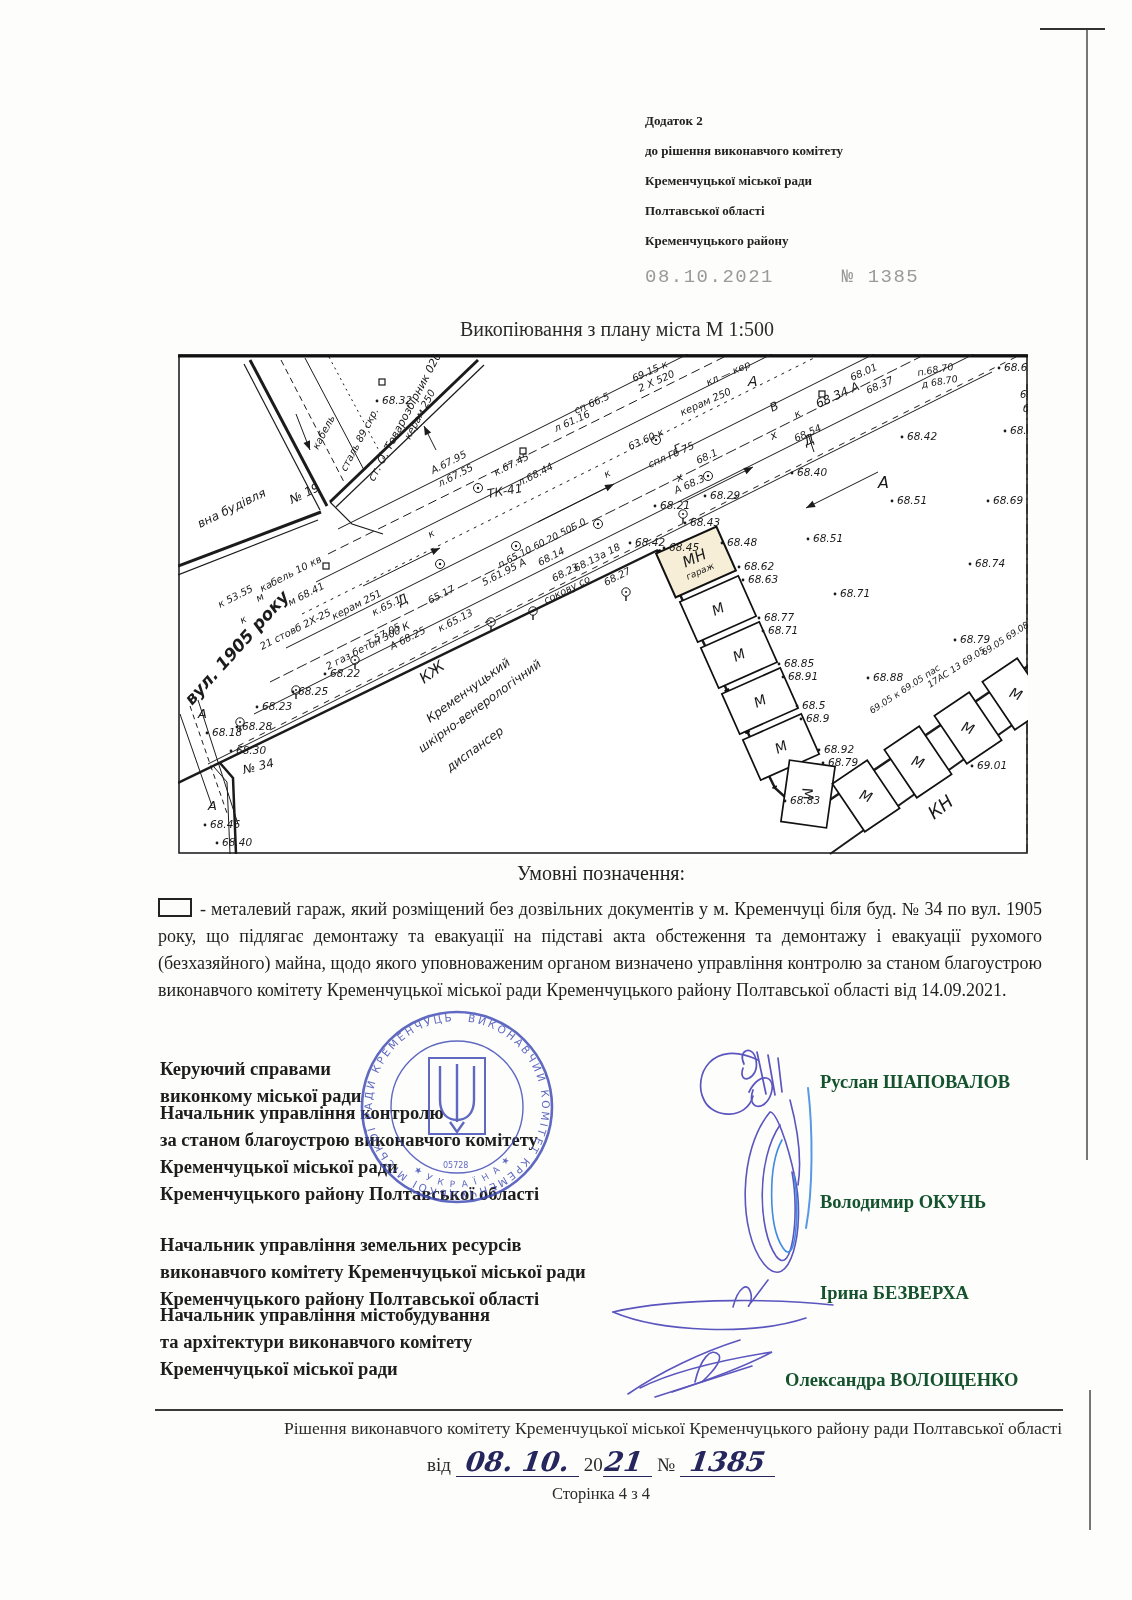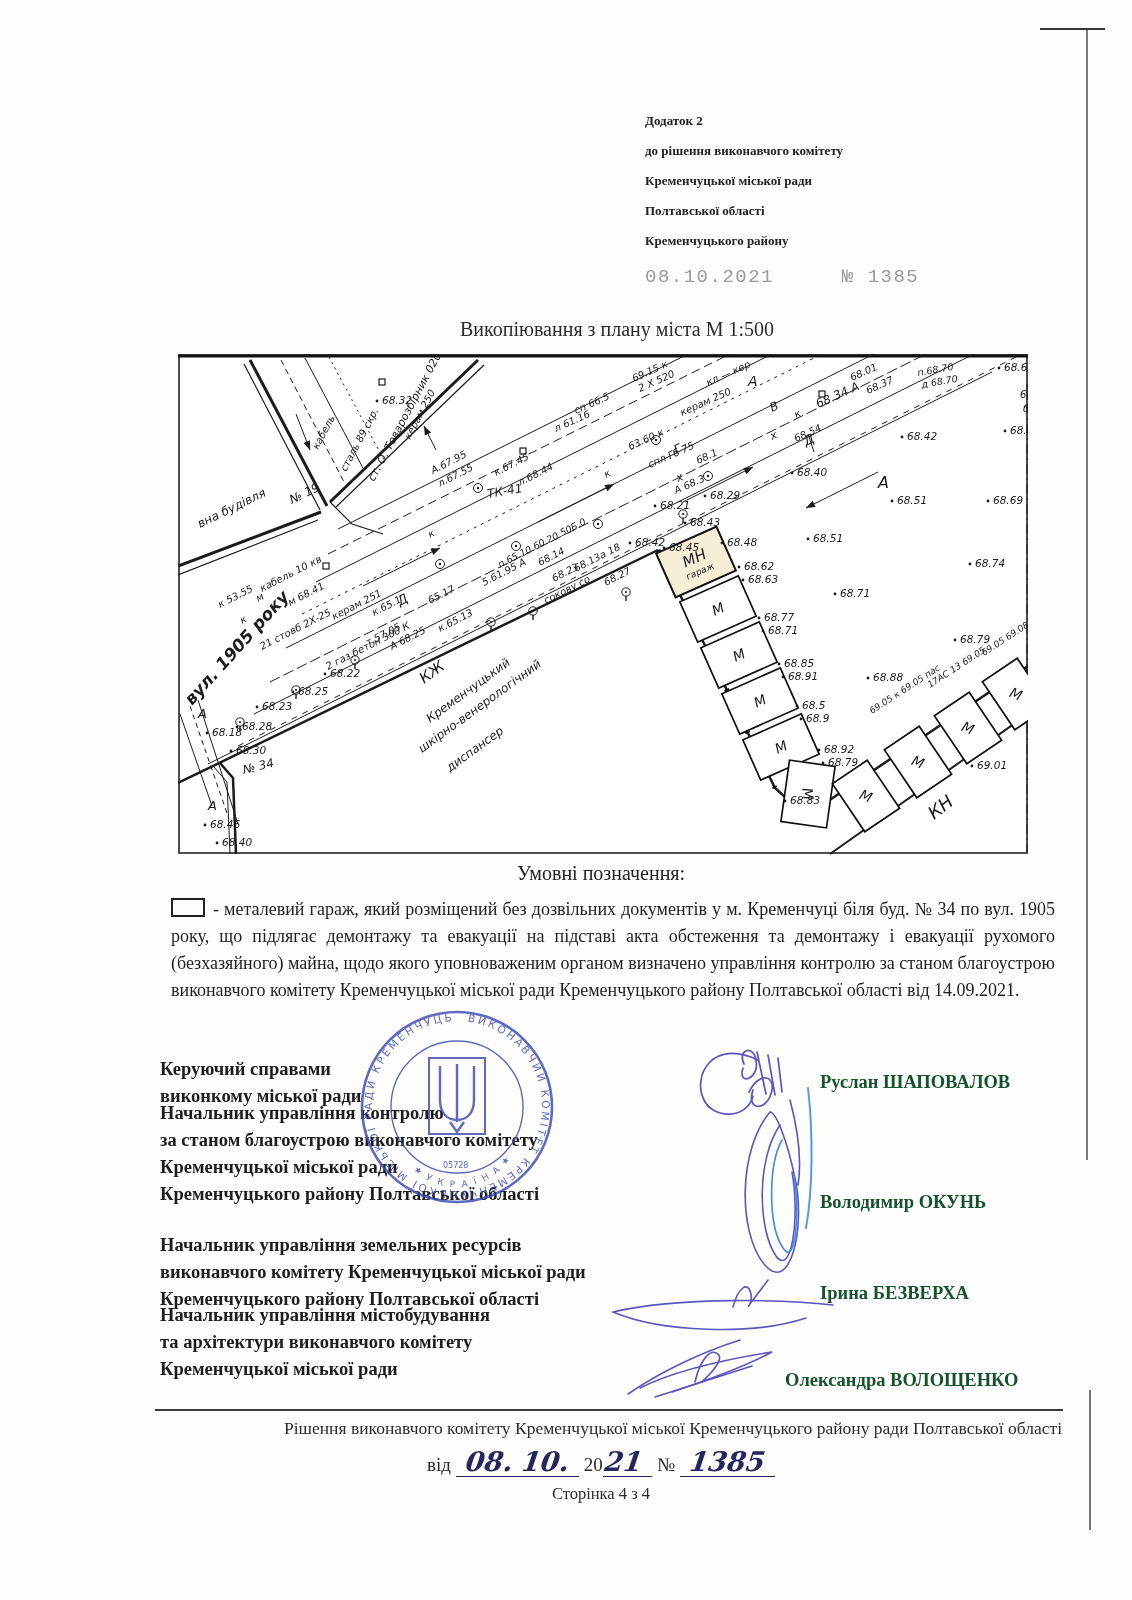--- a/index.html
+++ b/index.html
@@ -8,21 +8,21 @@
   .abs{position:absolute;}
   
   #hdr{left:645px;top:106px;width:430px;font-size:13px;font-weight:bold;line-height:30px;color:#222;}
   #hdr-stamp{left:645px;top:266px;width:430px;font-family:"Liberation Mono",monospace;
              font-size:19px;color:#9a9a9a;letter-spacing:1.5px;}
   #map-title{left:176px;top:318px;width:882px;text-align:center;font-size:20px;color:#2a2a2a;}
   
   #map-wrap{left:178px;top:354px;width:850px;height:503px;}
   
   #legend-h{left:160px;top:862px;width:882px;text-align:center;font-size:20px;color:#222;}
-  #legend-p{left:158px;top:896px;width:884px;font-size:18px;line-height:27px;text-align:justify;color:#1f1f1f;margin-left:13px;}
+  #legend-p{left:158px;top:896px;width:884px;font-size:18px;line-height:27px;text-align:justify;color:#1f1f1f;}
   .gbox{display:inline-block;width:30px;height:15px;border:2px solid #222;margin-right:8px;vertical-align:-2px;}
   
   .sig-title{font-size:18.5px;font-weight:bold;line-height:27px;color:#1d1d1d;white-space:pre-line;}
   .sig-name{font-size:18.5px;font-weight:bold;color:#14532d;white-space:nowrap;}
   #st1{left:160px;top:1036px;margin-top:20px;} #sn1{left:820px;top:1072px;}
   #st2{left:160px;top:1100px;} #sn2{left:820px;top:1192px;}
   #st3{left:160px;top:1220px;margin-top:12px;} #sn3{left:820px;top:1283px;}
   #st4{left:160px;top:1302px;} #sn4{left:785px;top:1370px;}
   
   #rule{left:155px;top:1409px;width:908px;height:2px;background:#3a3a3a;}

